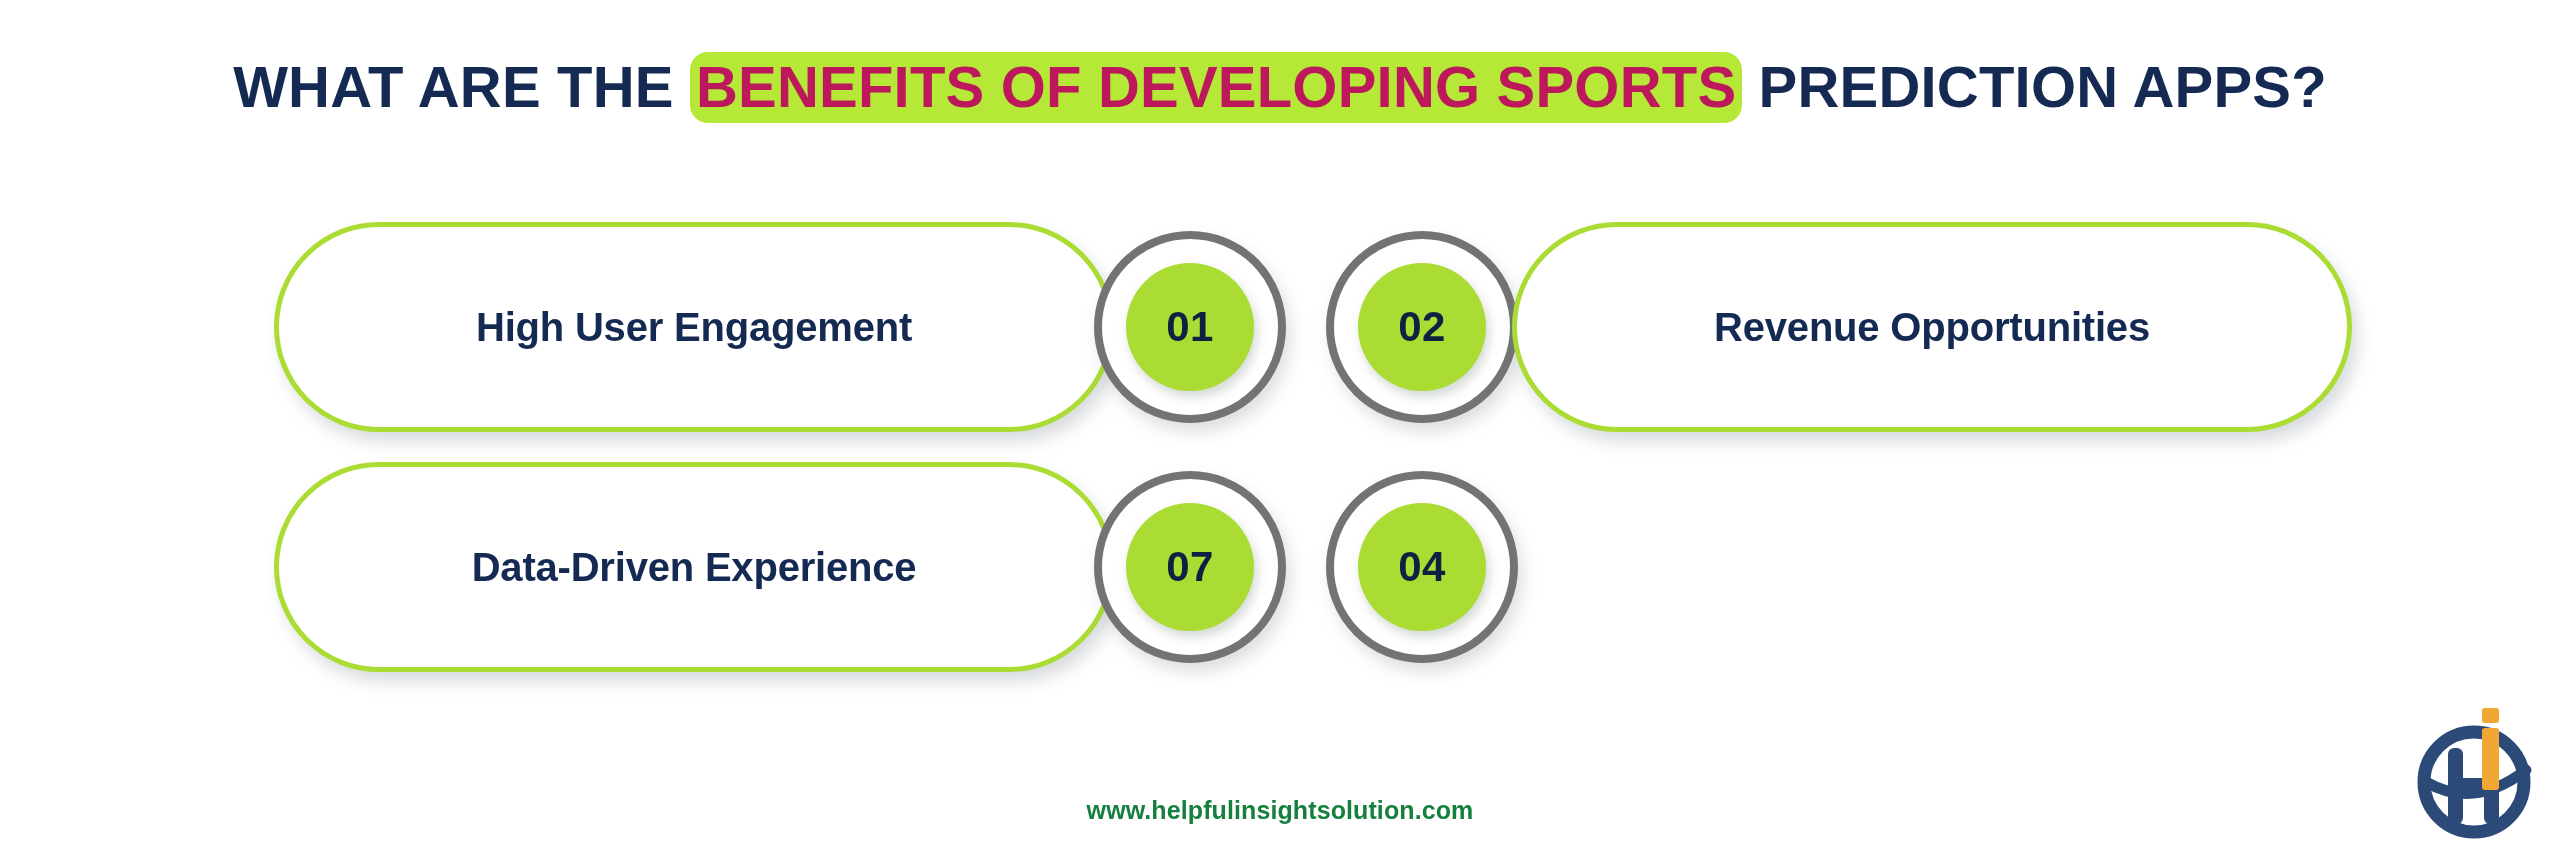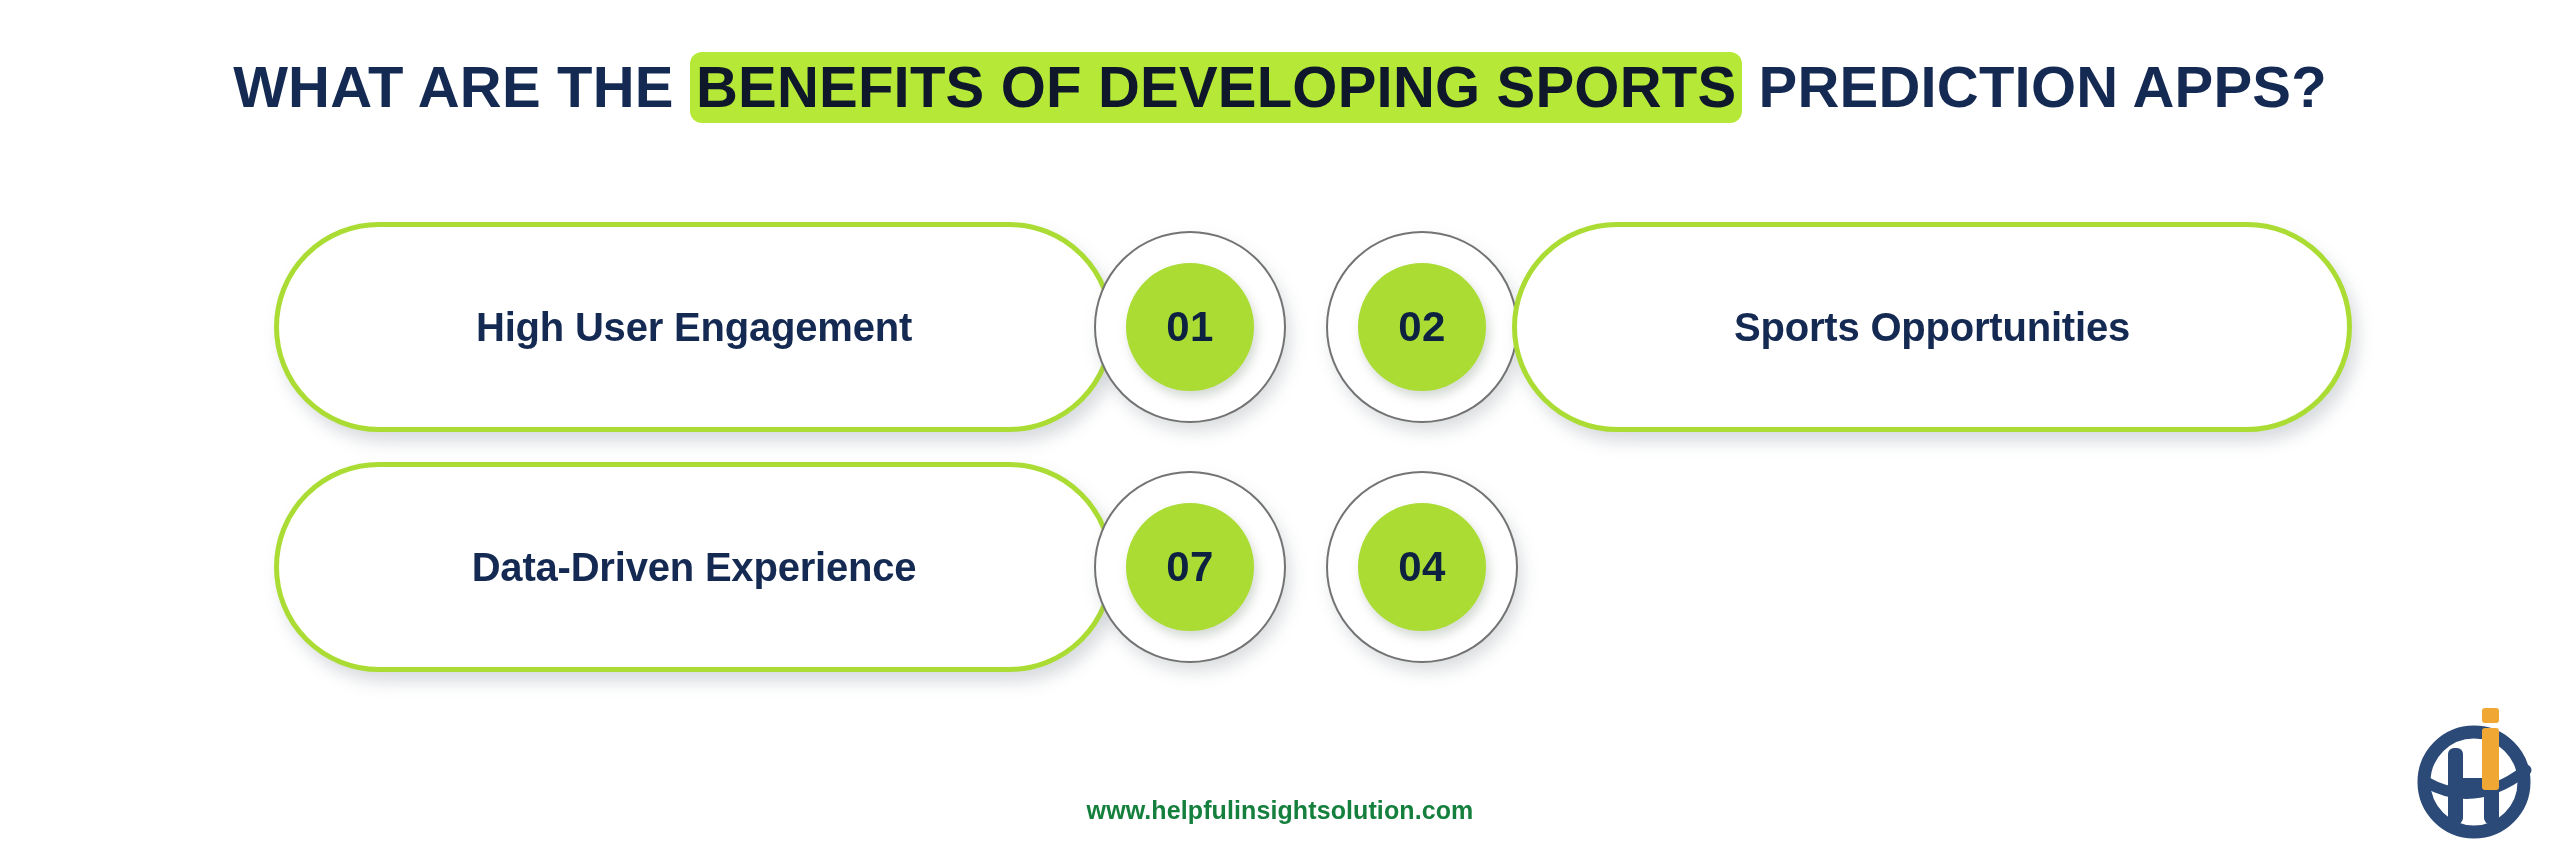--- a/index.html
+++ b/index.html
@@ -27,23 +27,23 @@
     display: inline-block;
     font-size: 58px;
     font-weight: bold;
     color: #152a52;
     letter-spacing: 0.2px;
     line-height: 1.05;
     white-space: nowrap;
   }
   .title .hl {
     background: #b5e837;
-    border-radius: 12px;
+    border-radius: 18px;
     padding: 2px 6px 4px 6px;
-    color: #0f172a;
+    color: #be185d;
   }
 
   
   .diagram {
     position: absolute;
     left: 0;
     top: 0;
     width: 2560px;
     height: 867px;
     margin-left: 16px;
@@ -90,21 +90,21 @@
 
   
   .badge {
     position: absolute;
     top: 9px;
     width: 192px;
     height: 192px;
     box-sizing: border-box;
     border-radius: 50%;
     background: #ffffff;
-    border: 2px solid #737373;
+    border: 8px solid #737373;
     display: flex;
     align-items: center;
     justify-content: center;
     box-shadow: 5px 9px 16px rgba(120,130,140,0.26);
   }
   .badge-a { left: 1078px; }
   .badge-b { left: 1310px; }
 
   .badge-inner {
     width: 128px;
@@ -165,21 +165,21 @@
       </div>
     </div>
 
     <div class="badge badge-b">
       <div class="badge-inner">
         <span class="badge-num">02</span>
       </div>
     </div>
 
     <div class="pill pill-right">
-      <span class="pill-label">Sports Opportunities</span>
+      <span class="pill-label">Revenue Opportunities</span>
     </div>
 
   </div>
 
   <div class="row row-1">
 
     <div class="pill pill-left">
       <span class="pill-label">Data-Driven Experience</span>
     </div>
 

